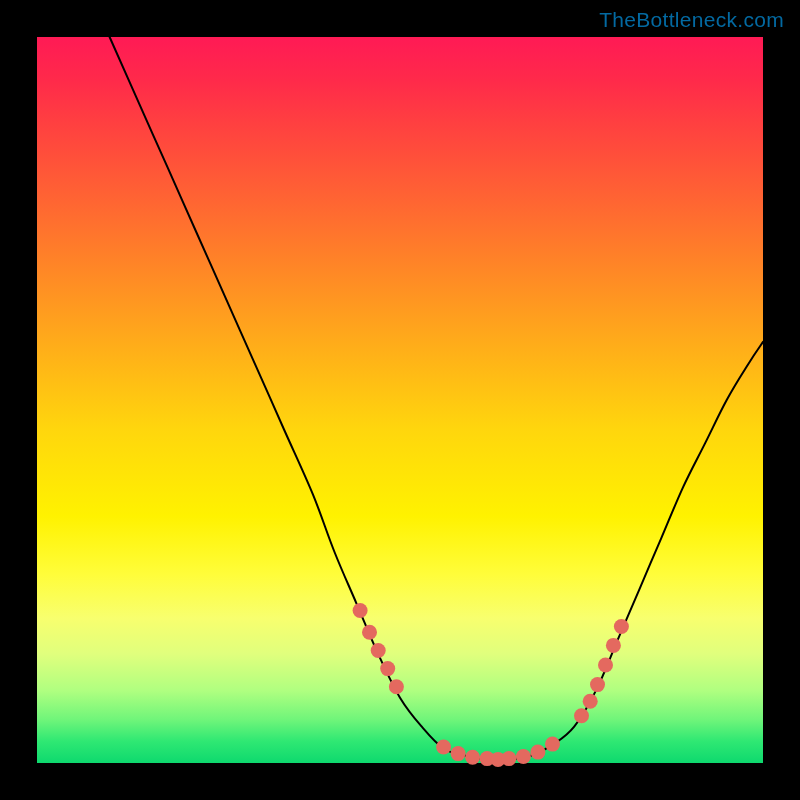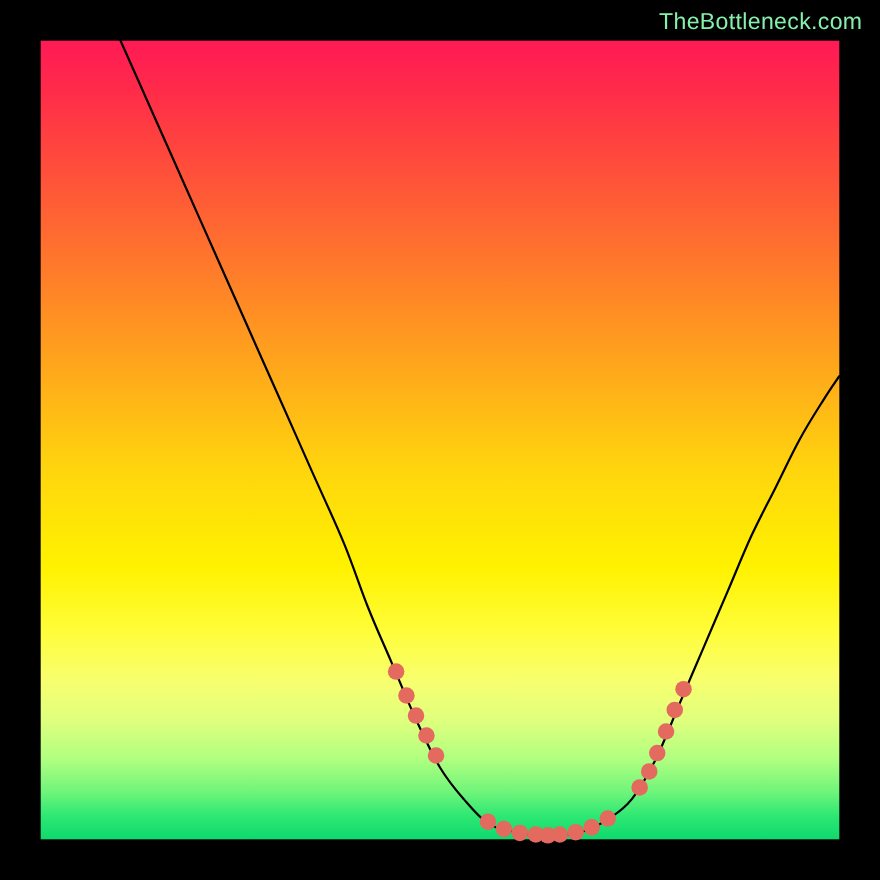--- a/index.html
+++ b/index.html
@@ -39,21 +39,21 @@
       #b0ff80 90%,
       #70f57a 94%,
       #2fe873 97%,
       #0ed96e 100%
     );
   }
   .watermark {
     position: absolute;
     top: 8px;
     right: 16px;
-    color: #86efac;
+    color: #0369a1;
     font-size: 21px;
     font-weight: 500;
     letter-spacing: 0.3px;
     user-select: none;
   }
   svg.curve {
     position: absolute;
     left: 0;
     top: 0;
     width: 726px;

